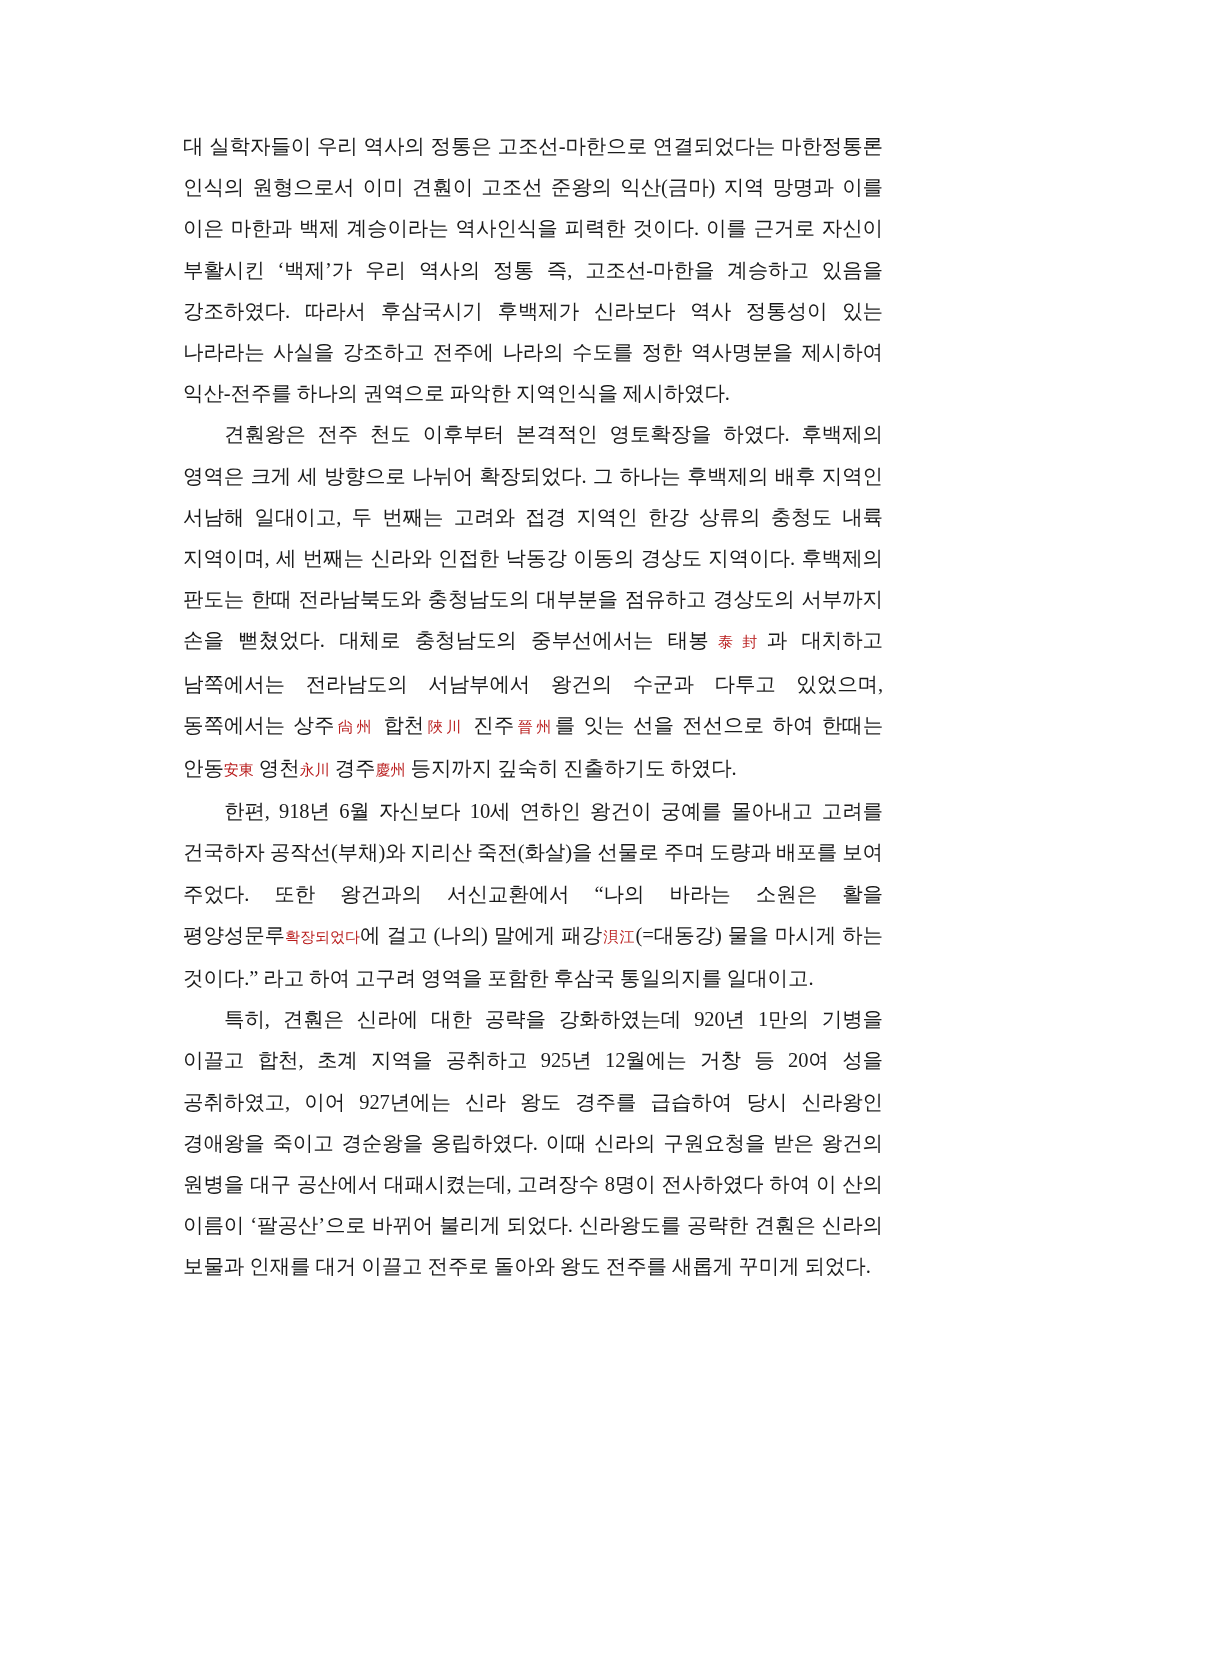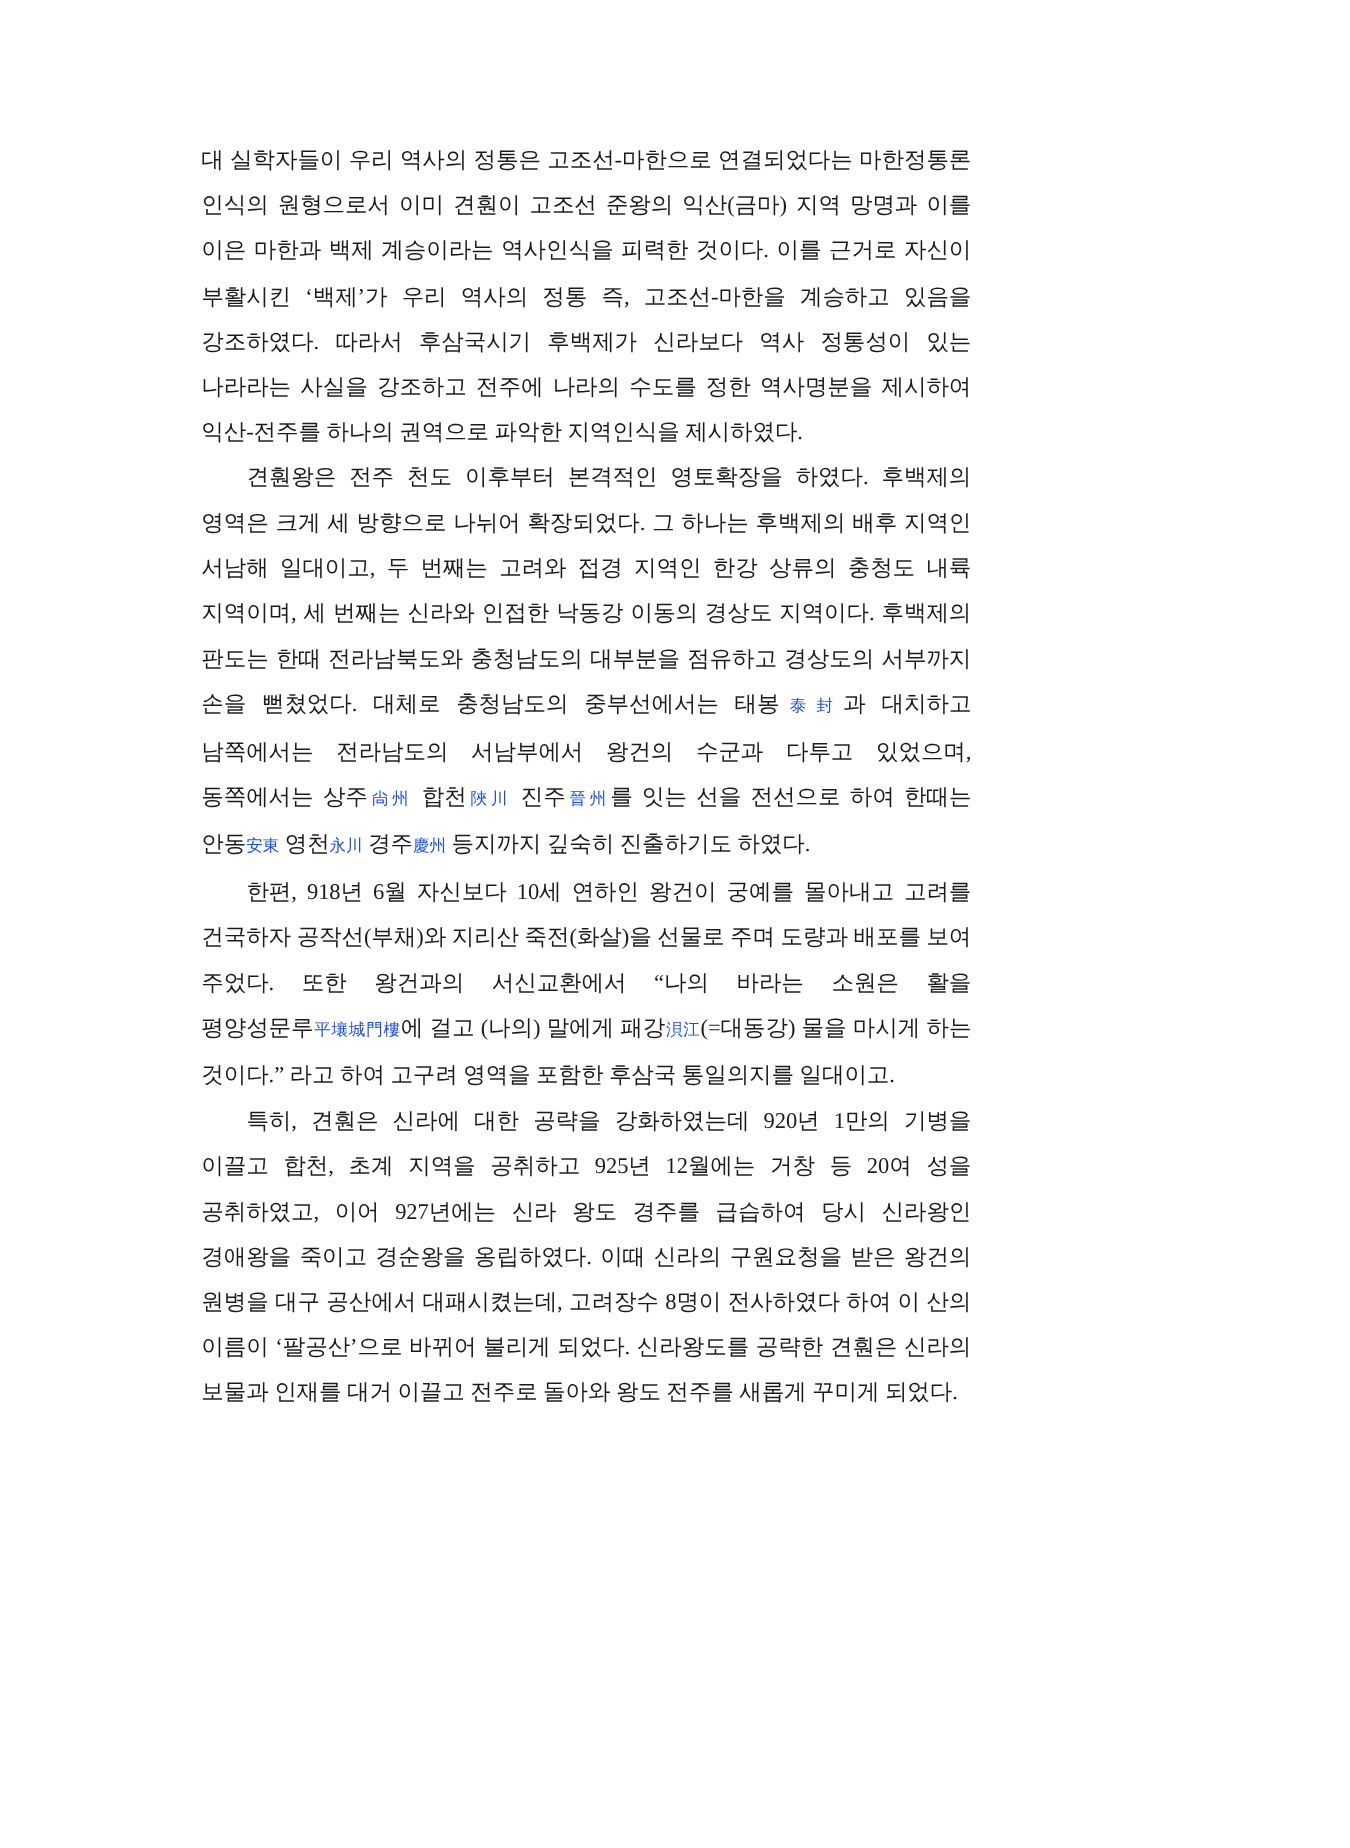--- a/index.html
+++ b/index.html
@@ -35,41 +35,41 @@
     letter-spacing: -0.1px;
     font-family: Liberation Serif, serif;
   }
   .para + .para {
     margin-top: 0px;
   }
   .indent {
     text-indent: 41px;
   }
   .hanja {
-    color: #1d4ed8;
+    color: #b91c1c;
     font-size: 15px;
     letter-spacing: 0;
   }
   .sidebar {
     position: absolute;
     right: 0;
     top: 0;
     width: 230px;
     height: 100%;
   }
 </style>
 </head>
 <body>
 
 <div class="page">
 
   <div class="text-column">
       <p class="para"><span>대 실학자들이 우리 역사의 정통은 고조선-마한으로 연결되었다는 마한정통론 인식의 원형으로서 이미 견훤이 고조선 준왕의 익산(금마) 지역 망명과 이를 이은 마한과 백제 계승이라는 역사인식을 피력한 것이다. 이를 근거로 자신이 부활시킨 ‘백제’가 우리 역사의 정통 즉, 고조선-마한을 계승하고 있음을 강조하였다. 따라서 후삼국시기 후백제가 신라보다 역사 정통성이 있는 나라라는 사실을 강조하고 전주에 나라의 수도를 정한 역사명분을 제시하여 익산-전주를 하나의 권역으로 파악한 지역인식을 제시하였다.</span></p>
       <p class="para indent"><span>견훤왕은 전주 천도 이후부터 본격적인 영토확장을 하였다. 후백제의 영역은 크게 세 방향으로 나뉘어 확장되었다. 그 하나는 후백제의 배후 지역인 서남해 일대이고, 두 번째는 고려와 접경 지역인 한강 상류의 충청도 내륙 지역이며, 세 번째는 신라와 인접한 낙동강 이동의 경상도 지역이다. 후백제의 판도는 한때 전라남북도와 충청남도의 대부분을 점유하고 경상도의 서부까지 손을 뻗쳤었다. 대체로 충청남도의 중부선에서는 태봉</span><span class="hanja">泰封</span><span>과 대치하고 남쪽에서는 전라남도의 서남부에서 왕건의 수군과 다투고 있었으며, 동쪽에서는 상주</span><span class="hanja">尙州</span><span> 합천</span><span class="hanja">陜川</span><span> 진주</span><span class="hanja">晉州</span><span>를 잇는 선을 전선으로 하여 한때는 안동</span><span class="hanja">安東</span><span> 영천</span><span class="hanja">永川</span><span> 경주</span><span class="hanja">慶州</span><span> 등지까지 깊숙히 진출하기도 하였다.</span></p>
-      <p class="para indent"><span>한편, 918년 6월 자신보다 10세 연하인 왕건이 궁예를 몰아내고 고려를 건국하자 공작선(부채)와 지리산 죽전(화살)을 선물로 주며 도량과 배포를 보여 주었다. 또한 왕건과의 서신교환에서 “나의 바라는 소원은 활을 평양성문루</span><span class="hanja">平壤城門樓</span><span>에 걸고 (나의) 말에게 패강</span><span class="hanja">浿江</span><span>(=대동강) 물을 마시게 하는 것이다.” 라고 하여 고구려 영역을 포함한 후삼국 통일의지를 일대이고.</span></p>
+      <p class="para indent"><span>한편, 918년 6월 자신보다 10세 연하인 왕건이 궁예를 몰아내고 고려를 건국하자 공작선(부채)와 지리산 죽전(화살)을 선물로 주며 도량과 배포를 보여 주었다. 또한 왕건과의 서신교환에서 “나의 바라는 소원은 활을 평양성문루</span><span class="hanja">확장되었다</span><span>에 걸고 (나의) 말에게 패강</span><span class="hanja">浿江</span><span>(=대동강) 물을 마시게 하는 것이다.” 라고 하여 고구려 영역을 포함한 후삼국 통일의지를 일대이고.</span></p>
       <p class="para indent"><span>특히, 견훤은 신라에 대한 공략을 강화하였는데 920년 1만의 기병을 이끌고 합천, 초계 지역을 공취하고 925년 12월에는 거창 등 20여 성을 공취하였고, 이어 927년에는 신라 왕도 경주를 급습하여 당시 신라왕인 경애왕을 죽이고 경순왕을 옹립하였다. 이때 신라의 구원요청을 받은 왕건의 원병을 대구 공산에서 대패시켰는데, 고려장수 8명이 전사하였다 하여 이 산의 이름이 ‘팔공산’으로 바뀌어 불리게 되었다. 신라왕도를 공략한 견훤은 신라의 보물과 인재를 대거 이끌고 전주로 돌아와 왕도 전주를 새롭게 꾸미게 되었다.</span></p>
     </div>
 
   <div class="sidebar">
     
     
     
   </div>
 
 </div>

